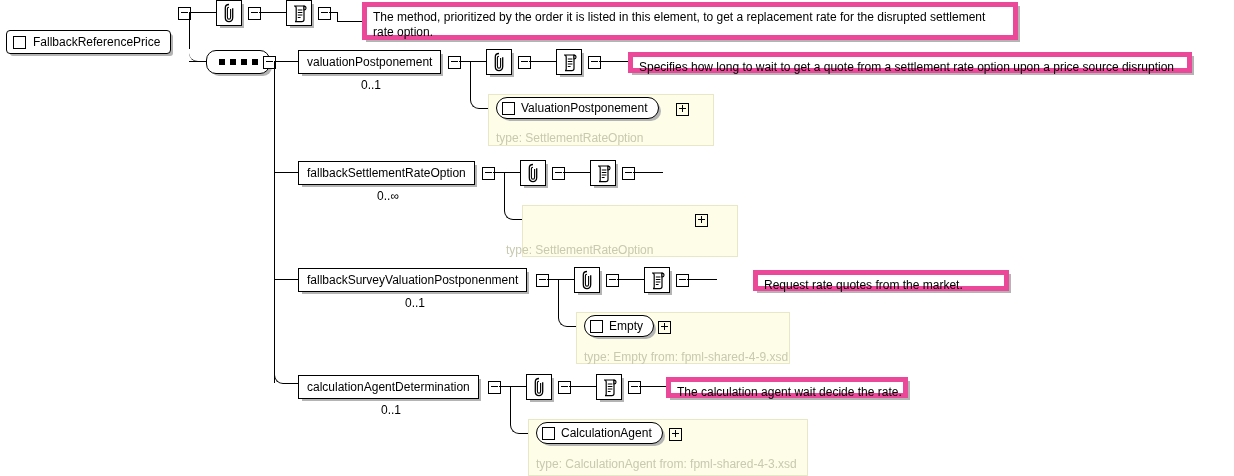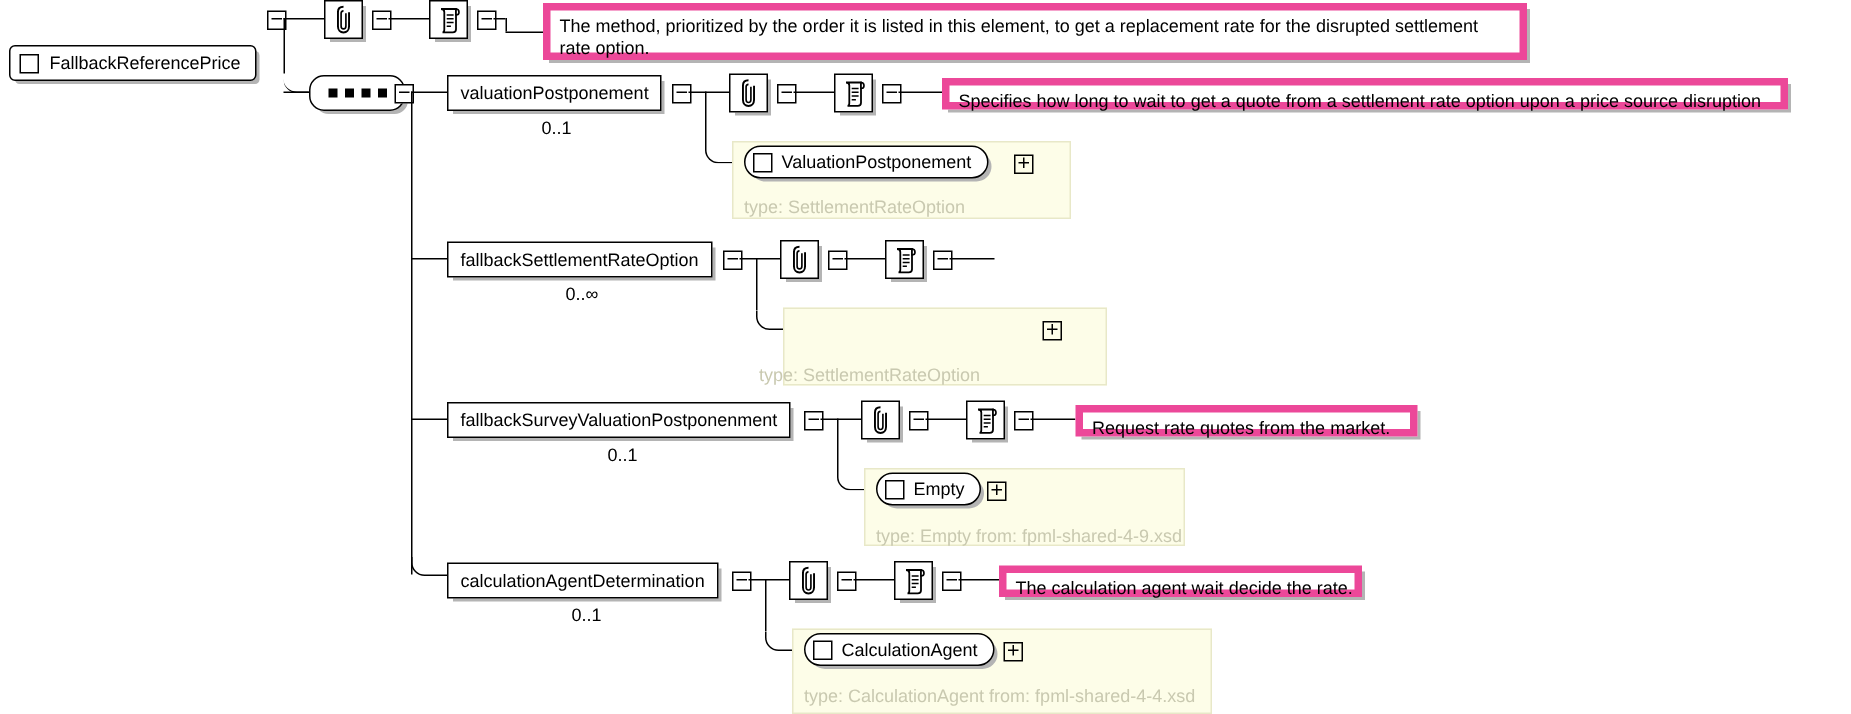--- a/index.html
+++ b/index.html
@@ -320,21 +320,21 @@
       <path d="M13 2 C14.4 2 15 3 15 4.2 C15 5.4 14.2 6 13 6 L13 2 Z" fill="#fff" stroke="#000" stroke-width="1.1"></path>
       <line x1="6.8" y1="6" x2="11.4" y2="6" stroke="#000" stroke-width="1"></line>
       <line x1="6.8" y1="8.5" x2="11.4" y2="8.5" stroke="#000" stroke-width="1"></line>
       <line x1="6.8" y1="11" x2="11.4" y2="11" stroke="#000" stroke-width="1"></line>
       <line x1="6.8" y1="13.5" x2="9.6" y2="13.5" stroke="#000" stroke-width="1"></line>
     </svg>
   </div>
   <div class="toggle" style="left:676px;top:274px;"></div>
   <div class="hline" style="left:687px;top:279px;width:30px;"></div>
 
-  <div class="annobox one node" style="left:717px;top:270px;width:228px;height:21px;">
+  <div class="annobox one node" style="left:753px;top:270px;width:256px;height:21px;">
     <span>Request rate quotes from the market.</span>
   </div>
 
   <div class="typepanel node" style="left:576px;top:312px;width:214px;height:52px;"></div>
   <div class="capsule node" style="left:584px;top:315px;">
     <span class="sq"></span>
     <span>Empty</span>
   </div>
   <div class="toggle plus yellowbg" style="left:658px;top:321px;"></div>
   <div class="typelabel" style="left:584px;top:350px;">type: Empty from: fpml-shared-4-9.xsd</div>
@@ -374,15 +374,15 @@
   <div class="annobox one node" style="left:666px;top:377px;width:242px;height:21px;">
     <span>The calculation agent wait decide the rate.</span>
   </div>
 
   <div class="typepanel node" style="left:528px;top:419px;width:280px;height:57px;"></div>
   <div class="capsule node" style="left:536px;top:422px;justify-content:space-between;">
     <span class="sq"></span>
     <span>CalculationAgent</span>
   </div>
   <div class="toggle plus yellowbg" style="left:669px;top:428px;"></div>
-  <div class="typelabel" style="left:536px;top:457px;">type: CalculationAgent from: fpml-shared-4-4.xsd</div>
+  <div class="typelabel" style="left:536px;top:457px;">type: CalculationAgent from: fpml-shared-4-3.xsd</div>
 
 </div>
 
 </body></html>

